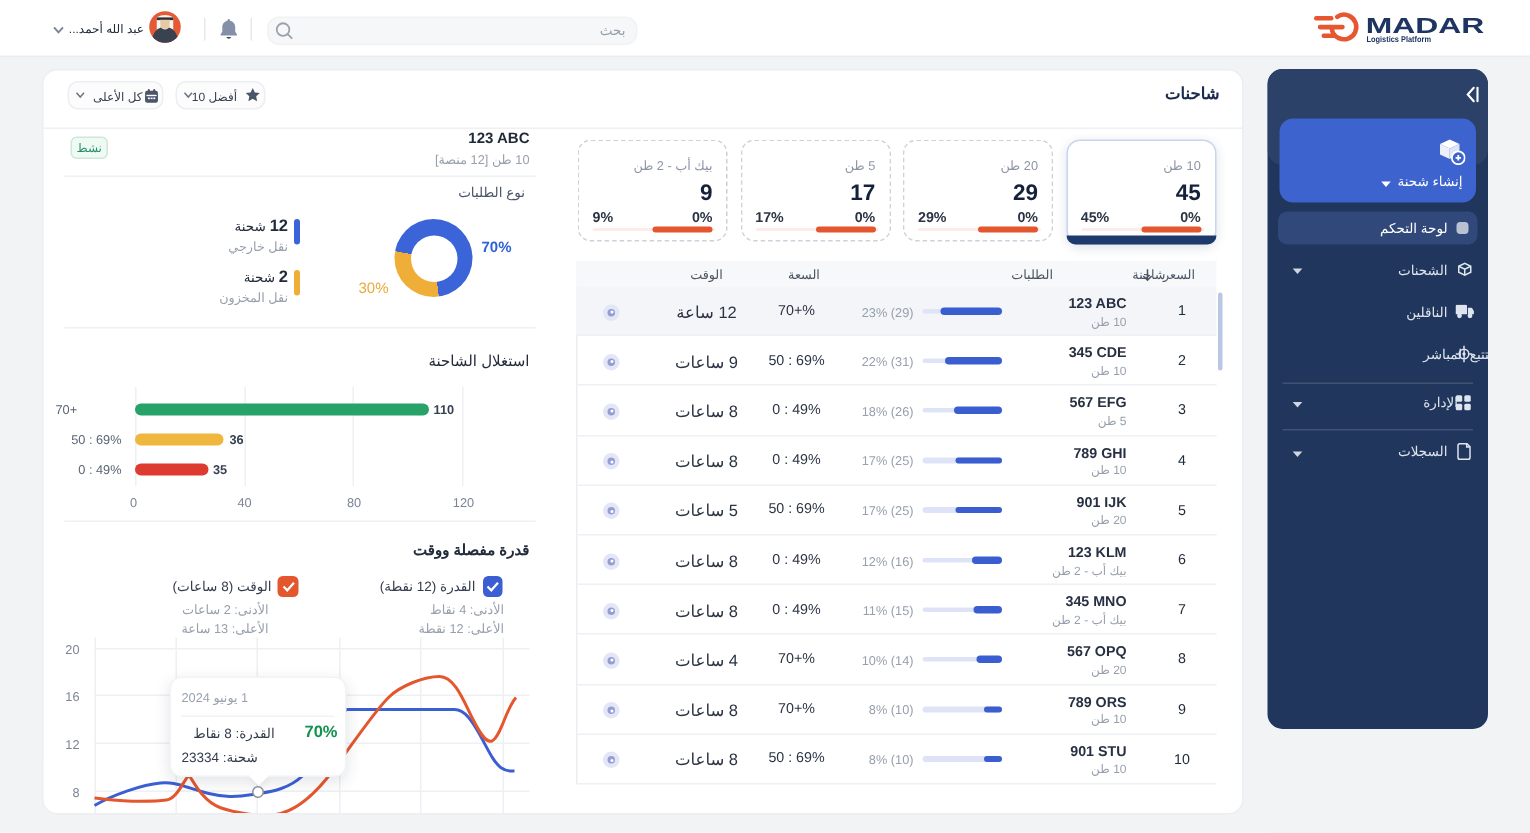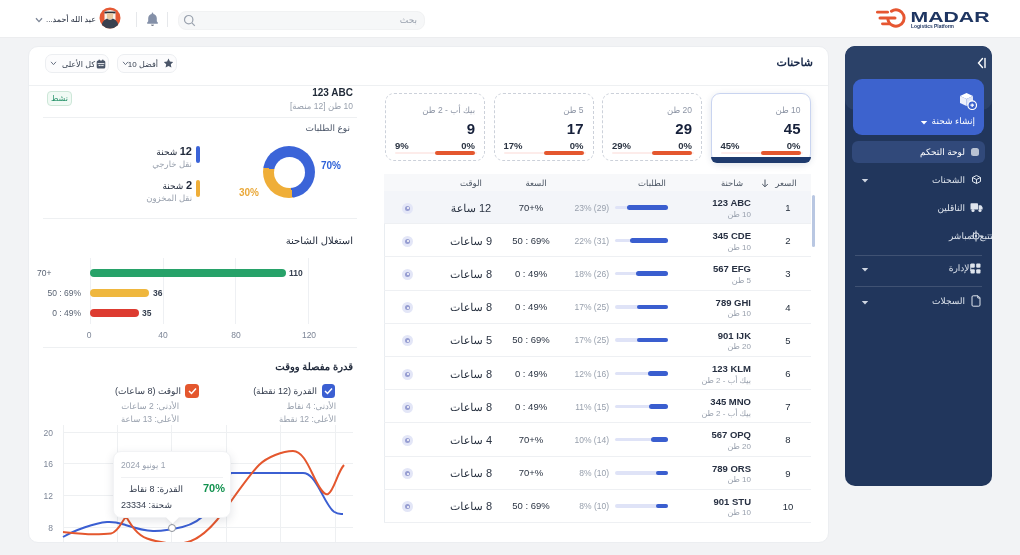--- a/index.html
+++ b/index.html
@@ -184,21 +184,21 @@
 
   <div class="abs" style="left:204px;top:40px;width:120px;font-size:10px;font-weight:bold;color:#1f2937;text-align:right;direction:ltr">123 ABC</div>
   <div class="abs r dim" style="left:204px;top:54px;width:120px;font-size:8.5px">10 طن [12 منصة]</div>
   <div class="abs" style="left:18px;top:44px;width:25px;height:15px;background:#f0faf4;border:1px solid #cde7d8;border-radius:4px;color:#27926a;font-size:8px;text-align:center;line-height:14px">نشط</div>
   <div class="abs" style="left:14px;top:70px;width:314px;height:1px;background:#eef0f2"></div>
 
   <div class="abs r" style="left:221px;top:76px;width:100px;font-size:9px;color:#4a5568">نوع الطلبات</div>
   <div class="abs" style="left:234px;top:99px;width:52px;height:52px;border-radius:50%;background:conic-gradient(from 172deg,#efae38 0 108deg,#3b64d8 108deg 360deg)"></div>
   <div class="abs" style="left:244.5px;top:109.5px;width:31px;height:31px;border-radius:50%;background:#fff"></div>
   <div class="abs" style="left:292px;top:113px;width:40px;font-size:10px;font-weight:bold;color:#2f62d8;text-align:left">70%</div>
-  <div class="abs" style="left:210px;top:140px;width:30px;font-size:10px;font-weight:bold;color:#eaa93a;text-align:left;direction:ltr">30%</div>
+  <div class="abs" style="left:210px;top:140px;width:30px;font-size:10px;font-weight:normal;color:#eaa93a;text-align:left;direction:ltr">30%</div>
 
   <div class="abs" style="left:167px;top:99px;width:3.5px;height:17px;border-radius:2px;background:#3b64d8"></div>
   <div class="abs r" style="left:63px;top:98px;width:100px;font-size:9px;color:#222b3c"><b style="font-size:11px">12</b> شحنة</div>
   <div class="abs r dim" style="left:63px;top:112px;width:100px;font-size:8.5px">نقل خارجي</div>
   <div class="abs" style="left:167px;top:133px;width:3.5px;height:17px;border-radius:2px;background:#efae38"></div>
   <div class="abs r" style="left:63px;top:132px;width:100px;font-size:9px;color:#222b3c"><b style="font-size:11px">2</b> شحنة</div>
   <div class="abs r dim" style="left:63px;top:146px;width:100px;font-size:8.5px">نقل المخزون</div>
 
   <div class="abs" style="left:14px;top:171px;width:314px;height:1px;background:#eef0f2"></div>
   <div class="abs r" style="left:204px;top:188px;width:120px;font-size:10px;font-weight:normal;color:#222b3c">استغلال الشاحنة</div>
@@ -301,22 +301,22 @@
       <div class="fl"></div>
     <div style="position:absolute;left:-1px;bottom:-1px;width:100px;height:6px;background:#1e3a6d;border-radius:0 0 9px 9px"></div>
     </div>
 
   <div class="abs" style="left:354.5px;top:127px;width:1px;height:349px;background:#e9edf1"></div>
   <div class="abs" style="left:355px;top:127px;width:427px;height:17px;background:#f7f8fa;font-size:8.5px;color:#4b5563">
     <span class="abs" style="right:8px;top:4px;width:34px;text-align:center">السعر</span>
     <svg class="abs" style="right:42px;top:4.5px" width="8" height="9" viewBox="0 0 8 9" fill="none" stroke="#4b5563" stroke-width="1">
         <path d="M4 0.5 L4 7.5 M1.2 5 L4 7.8 L6.8 5"></path>
       </svg>
-    <span class="abs" style="right:34px;top:4px;width:90px;text-align:center">شاحنة</span>
-    <span class="abs" style="right:109px;top:4px;width:100px;text-align:center">الطلبات</span>
+    <span class="abs" style="right:34px;top:4px;width:90px;">شاحنة</span>
+    <span class="abs" style="right:109px;top:4px;width:100px;">الطلبات</span>
     <span class="abs" style="right:250px;top:4px;width:50px;text-align:center">السعة</span>
     <span class="abs" style="right:310px;top:4px;width:60px;text-align:center">الوقت</span>
   </div>
   <div class="row" style="top:144px;background:#f3f5f9">
       <div class="rnk">1</div>
       <div class="trk">123 ABC</div>
       <div class="sub">10 طن</div>
       <div class="btr"></div>
       <div class="bfl" style="width:41px"></div>
       <div class="pct">23% (29)</div>

